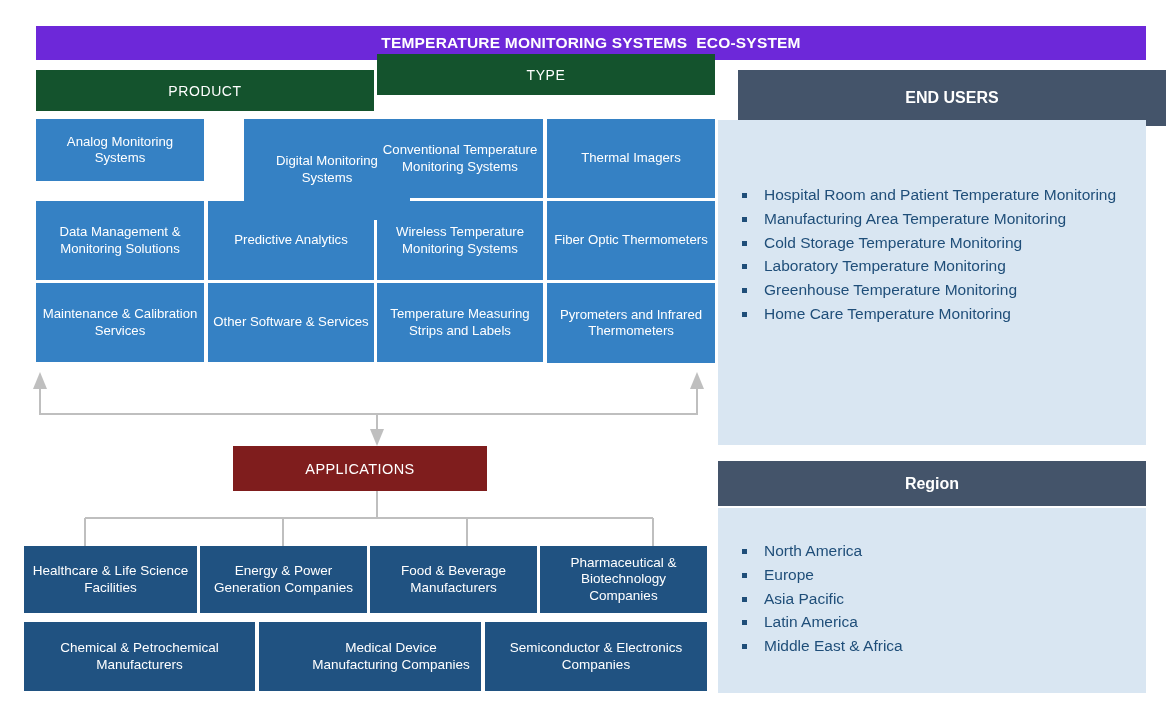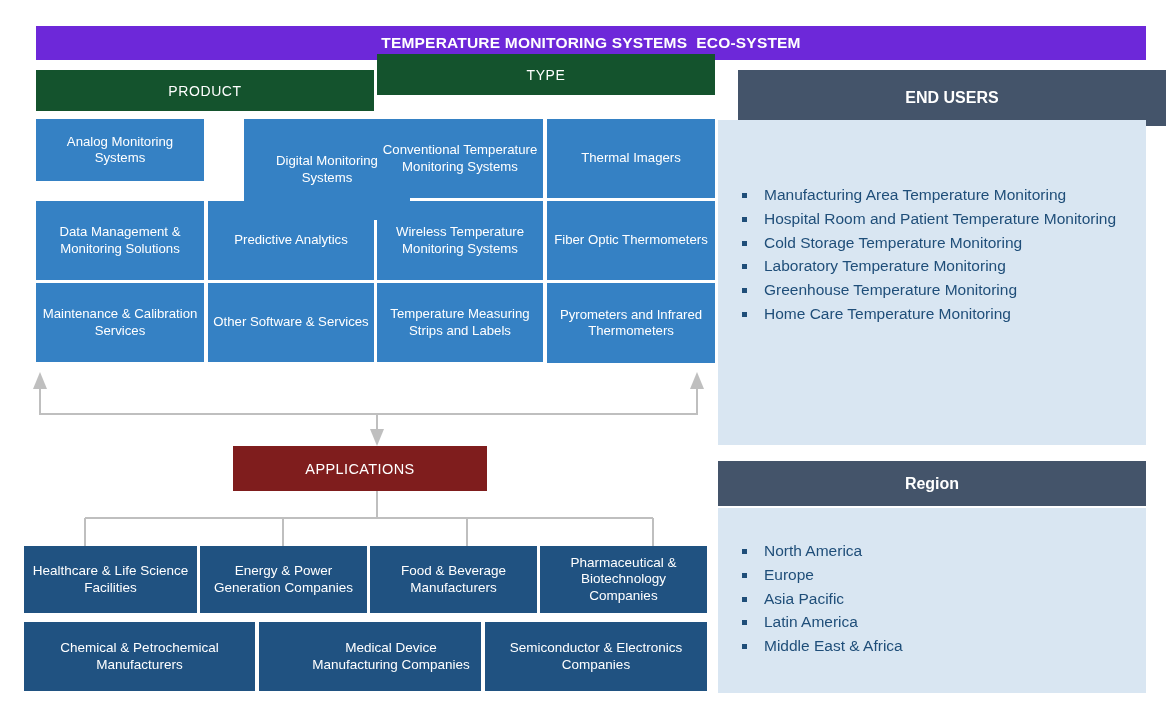--- a/index.html
+++ b/index.html
@@ -164,22 +164,22 @@
 <div class="abs app-cell" style="left:370px; top:546px; width:167px; height:67px;">Food &amp; Beverage Manufacturers</div>
 <div class="abs app-cell" style="left:540px; top:546px; width:167px; height:67px;">Pharmaceutical &amp; Biotechnology Companies</div>
 
 <div class="abs app-cell" style="left:24px;  top:622px; width:231px; height:69px;">Chemical &amp; Petrochemical Manufacturers</div>
 <div class="abs app-cell" style="left:259px; top:622px; width:222px; height:69px;padding-left:48px;">Medical Device Manufacturing Companies</div>
 <div class="abs app-cell" style="left:485px; top:622px; width:222px; height:69px;">Semiconductor &amp; Electronics Companies</div>
 
 <div class="abs panel-head" id="panel-endusers-head">END USERS</div>
 <div class="abs panel-body" id="panel-endusers-body"></div>
 <ul class="bullet-list" id="endusers-list">
+  <li><span class="bullet-mark"></span><span>Hospital Room and Patient Temperature Monitoring</span></li>
   <li><span class="bullet-mark"></span><span>Manufacturing Area Temperature Monitoring</span></li>
-  <li><span class="bullet-mark"></span><span>Hospital Room and Patient Temperature Monitoring</span></li>
   <li><span class="bullet-mark"></span><span>Cold Storage Temperature Monitoring</span></li>
   <li><span class="bullet-mark"></span><span>Laboratory Temperature Monitoring</span></li>
   <li><span class="bullet-mark"></span></li>
   <li><span class="bullet-mark"></span><span>Greenhouse Temperature Monitoring</span></li>
   <li><span class="bullet-mark"></span><span>Home Care Temperature Monitoring</span></li>
 </ul>
 
 <div class="abs panel-head" id="panel-region-head">Region</div>
 <div class="abs panel-body" id="panel-region-body"></div>
 <ul class="bullet-list" id="region-list">

